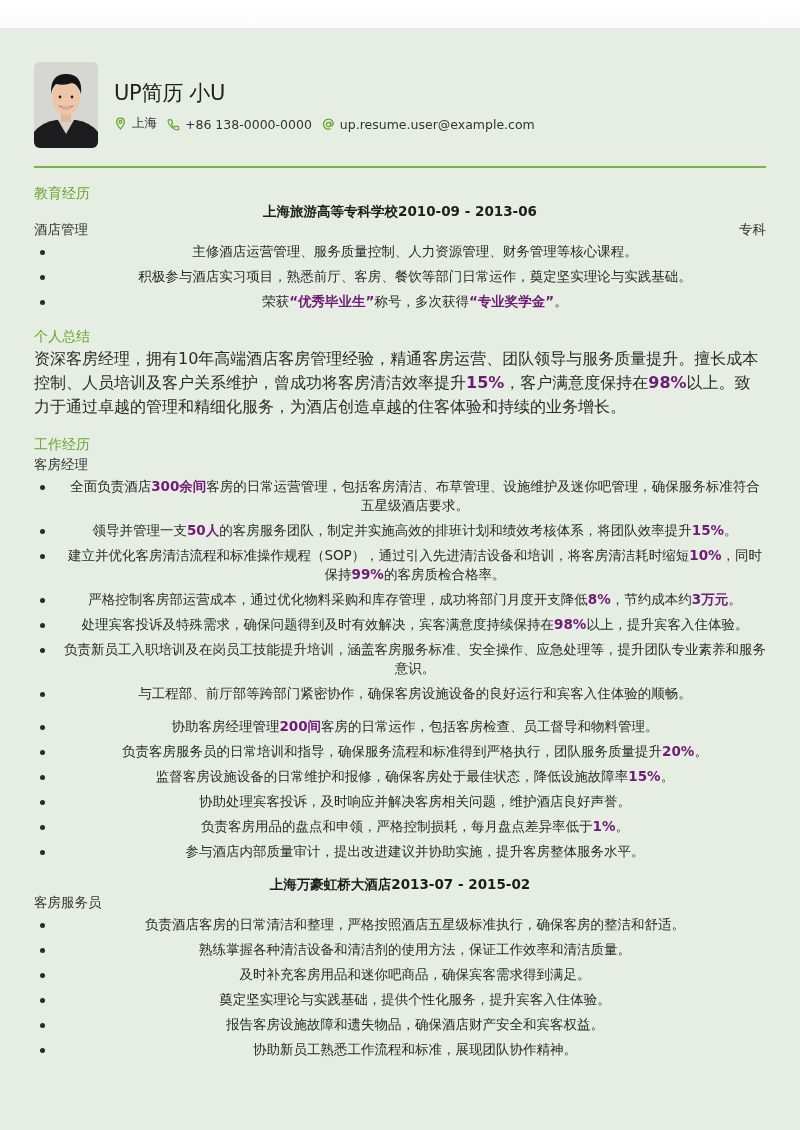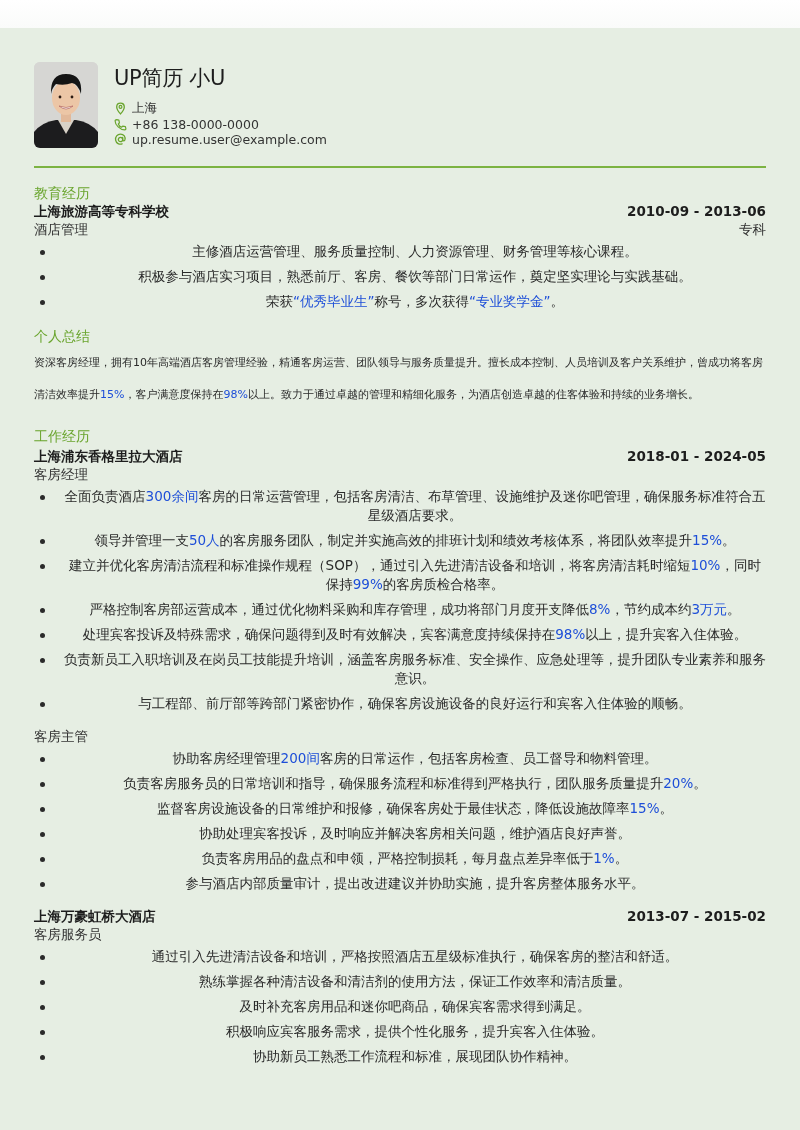--- a/index.html
+++ b/index.html
@@ -42,42 +42,41 @@
     .header-info { margin-left: 16px; }
     .name {
       font-size: 21px;
       font-weight: normal;
       color: #1d1d1d;
       margin: 0 0 8px 0;
       letter-spacing: -0.3px;
     }
     .contacts {
       display: flex;
-      align-items: flex-start;
+      align-items: flex-end;
       font-size: 12.5px;
       color: #333;
-      flex-direction: column;
     }
     .contact { display: flex; align-items: center; margin-right: 10px; }
     .contact .ic { width: 13px; height: 13px; margin-right: 5px; display: inline-flex; }
     .divider {
       height: 1.5px;
       background: #7cb342;
       margin-top: 18px;
     }
     .section { margin-top: 16px; }
     .section-title {
       color: #6aa52e;
       font-size: 14px;
       font-weight: normal;
       line-height: 18px;
     }
     .entry-head {
       display: flex;
-      justify-content: space-between;
+      justify-content: center;
       font-size: 13.5px;
       font-weight: bold;
       line-height: 18px;
       color: #1d1d1d;
     }
     .entry-sub {
       display: flex;
       justify-content: space-between;
       font-size: 13.5px;
       line-height: 18px;
@@ -102,28 +101,28 @@
       content: "";
       position: absolute;
       left: 6px;
       top: 8px;
       width: 5px;
       height: 5px;
       border-radius: 50%;
       background: #2a2a2a;
     }
     .summary {
-      font-size: 11px;
-      line-height: 32px;
+      font-size: 16px;
+      line-height: 24px;
       color: #2a2a2a;
       margin-top: 2px;
     }
     .job { margin-top: 2px; }
     .job + .job { margin-top: 14px; }
-    b { font-weight: normal; color: #1d4ed8; }
+    b { font-weight: bold; color: #701a75; }
   </style>
 </head>
 <body>
 
 <div class="topbar"></div>
 
 <div class="page">
 
   <div class="header">
     <div class="avatar">
@@ -193,63 +192,57 @@
 
   <div class="section">
     <div class="section-title">个人总结</div>
     <div class="summary"><span>资深客房经理，拥有10年高端酒店客房管理经验，精通客房运营、团队领导与服务质量提升。擅长成本控制、人员培训及客户关系维护，曾成功将客房清洁效率提升</span><b>15%</b><span>，客户满意度保持在</span><b>98%</b><span>以上。致力于通过卓越的管理和精细化服务，为酒店创造卓越的住客体验和持续的业务增长。</span></div>
   </div>
 
   <div class="section">
     <div class="section-title">工作经历</div>
 
     <div class="job">
-      <div class="entry-head">
-        <span>上海浦东香格里拉大酒店</span>
-        <span>2018-01 - 2024-05</span>
-      </div>
       <div class="entry-sub">
         <span>客房经理</span>
       </div>
       <ul class="bullets">
           <li><span>全面负责酒店</span><b>300余间</b><span>客房的日常运营管理，包括客房清洁、布草管理、设施维护及迷你吧管理，确保服务标准符合五星级酒店要求。</span></li>
           <li><span>领导并管理一支</span><b>50人</b><span>的客房服务团队，制定并实施高效的排班计划和绩效考核体系，将团队效率提升</span><b>15%</b><span>。</span></li>
           <li><span>建立并优化客房清洁流程和标准操作规程（SOP），通过引入先进清洁设备和培训，将客房清洁耗时缩短</span><b>10%</b><span>，同时保持</span><b>99%</b><span>的客房质检合格率。</span></li>
           <li><span>严格控制客房部运营成本，通过优化物料采购和库存管理，成功将部门月度开支降低</span><b>8%</b><span>，节约成本约</span><b>3万元</b><span>。</span></li>
           <li><span>处理宾客投诉及特殊需求，确保问题得到及时有效解决，宾客满意度持续保持在</span><b>98%</b><span>以上，提升宾客入住体验。</span></li>
           <li><span>负责新员工入职培训及在岗员工技能提升培训，涵盖客房服务标准、安全操作、应急处理等，提升团队专业素养和服务意识。</span></li>
           <li><span>与工程部、前厅部等跨部门紧密协作，确保客房设施设备的良好运行和宾客入住体验的顺畅。</span></li>
         </ul>
     </div>
 
     <div class="job">
-      <div class="entry-sub">
-        <span>客房主管</span>
-      </div>
       <ul class="bullets">
           <li><span>协助客房经理管理</span><b>200间</b><span>客房的日常运作，包括客房检查、员工督导和物料管理。</span></li>
           <li><span>负责客房服务员的日常培训和指导，确保服务流程和标准得到严格执行，团队服务质量提升</span><b>20%</b><span>。</span></li>
           <li><span>监督客房设施设备的日常维护和报修，确保客房处于最佳状态，降低设施故障率</span><b>15%</b><span>。</span></li>
           <li><span>协助处理宾客投诉，及时响应并解决客房相关问题，维护酒店良好声誉。</span></li>
           <li><span>负责客房用品的盘点和申领，严格控制损耗，每月盘点差异率低于</span><b>1%</b><span>。</span></li>
           <li><span>参与酒店内部质量审计，提出改进建议并协助实施，提升客房整体服务水平。</span></li>
         </ul>
     </div>
 
     <div class="job">
       <div class="entry-head">
         <span>上海万豪虹桥大酒店</span>
         <span>2013-07 - 2015-02</span>
       </div>
       <div class="entry-sub">
         <span>客房服务员</span>
       </div>
       <ul class="bullets">
-          <li><span>通过引入先进清洁设备和培训，严格按照酒店五星级标准执行，确保客房的整洁和舒适。</span></li>
+          <li><span>负责酒店客房的日常清洁和整理，严格按照酒店五星级标准执行，确保客房的整洁和舒适。</span></li>
           <li><span>熟练掌握各种清洁设备和清洁剂的使用方法，保证工作效率和清洁质量。</span></li>
           <li><span>及时补充客房用品和迷你吧商品，确保宾客需求得到满足。</span></li>
-          <li><span>积极响应宾客服务需求，提供个性化服务，提升宾客入住体验。</span></li>
+          <li><span>奠定坚实理论与实践基础，提供个性化服务，提升宾客入住体验。</span></li>
+          <li><span>报告客房设施故障和遗失物品，确保酒店财产安全和宾客权益。</span></li>
           <li><span>协助新员工熟悉工作流程和标准，展现团队协作精神。</span></li>
         </ul>
     </div>
   </div>
 
 </div>
 
 </body></html>

